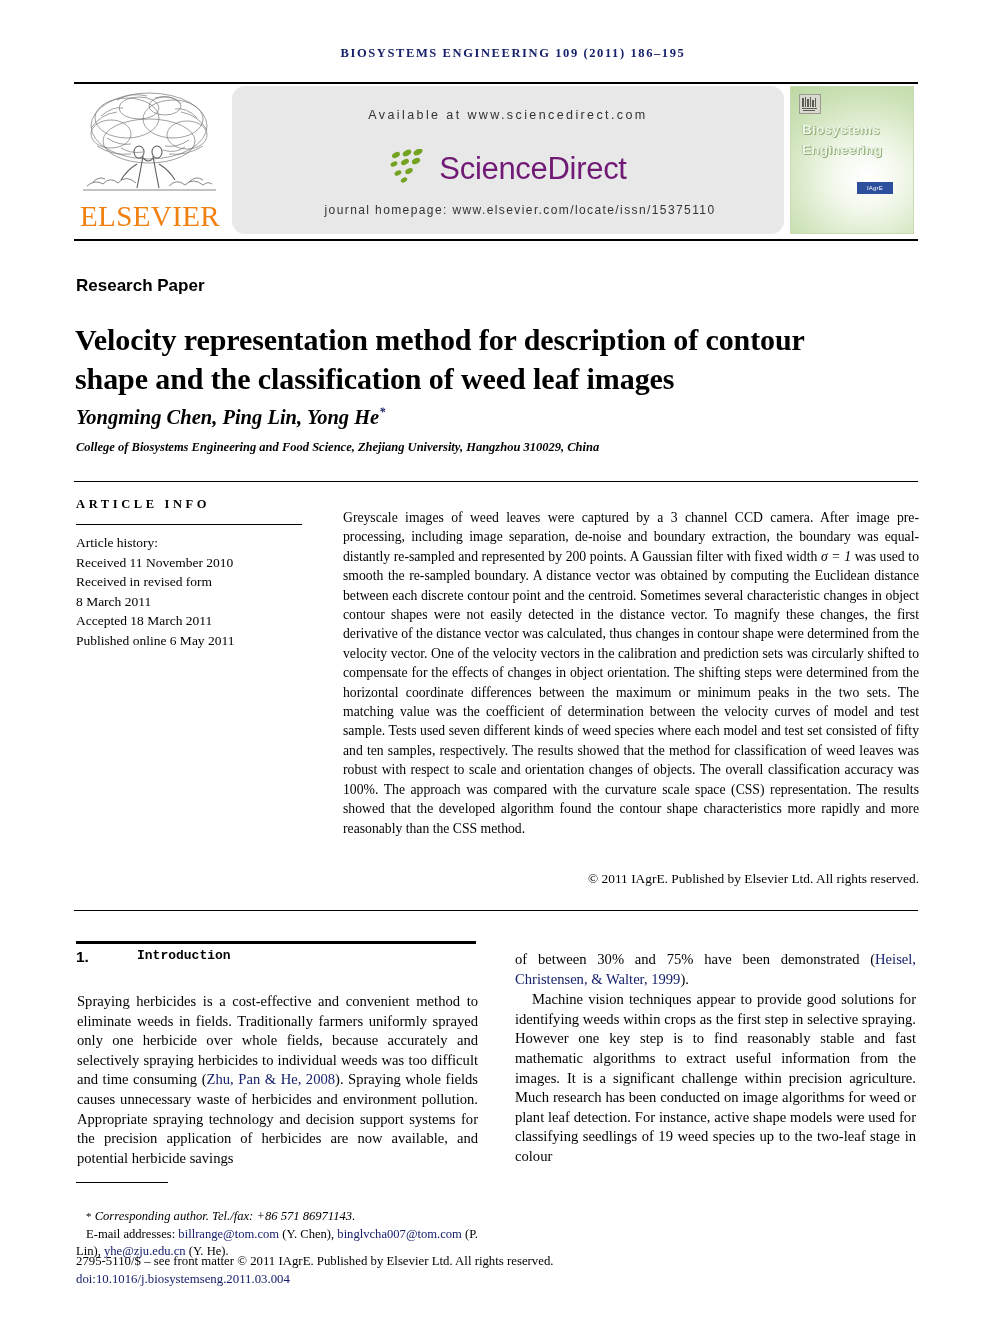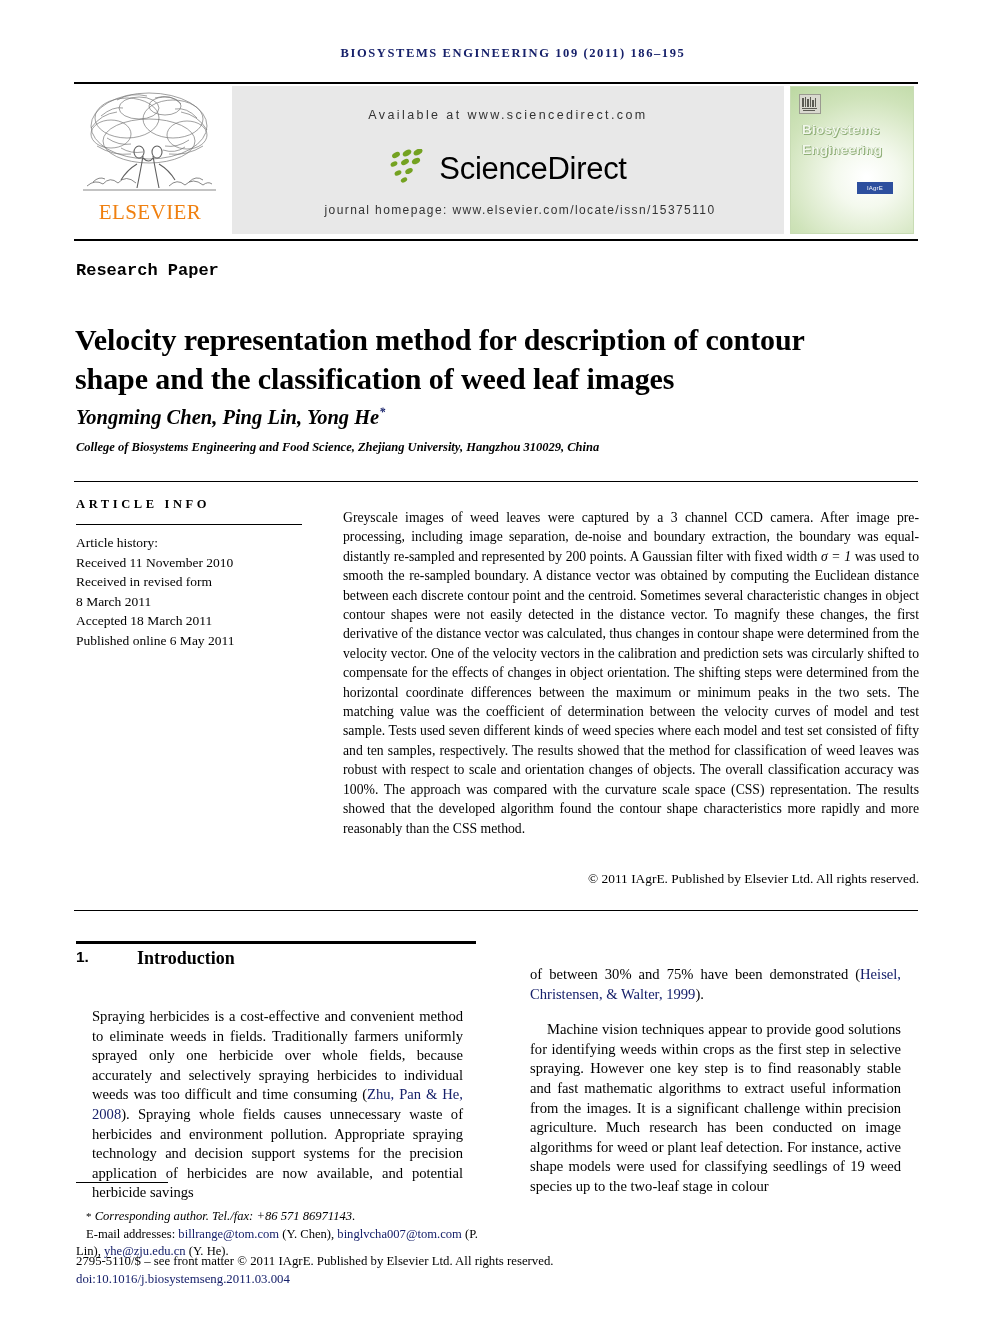--- a/index.html
+++ b/index.html
@@ -67,32 +67,33 @@
     position: absolute;
     left: 3px; top: 0px;
     width: 145px; height: 118px;
   }
   .elsevier-wordmark {
     position: absolute;
     left: 0; top: 116px;
     width: 152px;
     text-align: center;
     font-family: "Liberation Serif", serif;
-    font-size: 21px;
+    font-size: 29px;
     letter-spacing: 0.4px;
     color: #f08010;
     line-height: 1;
   }
 
   
   .sd-banner {
     position: absolute;
     left: 158px; top: 2px;
     width: 552px; height: 148px;
     background: #e8e8e8;
+    border-radius: 13px;
   }
   .sd-available {
     position: absolute;
     left: 0; top: 22px;
     width: 552px;
     text-align: center;
     font-family: "Liberation Sans", sans-serif;
     font-size: 12.5px;
     letter-spacing: 2.4px;
     color: #333333;
@@ -109,21 +110,21 @@
   .sd-leaf-mark {
     width: 44px;
     height: 34px;
     margin-right: 6px;
     position: relative;
     top: -3px;
   }
   .sd-wordmark {
     font-family: "Liberation Sans", sans-serif;
     font-size: 31px;
-    color: #000000;
+    color: #701a75;
     letter-spacing: -0.3px;
   }
   .sd-homepage {
     position: absolute;
     left: 12px; top: 117px;
     width: 552px;
     text-align: center;
     font-family: "Liberation Sans", sans-serif;
     font-size: 12px;
     letter-spacing: 1.4px;
@@ -178,22 +179,22 @@
     font-family: "Liberation Sans", sans-serif;
     font-size: 6px;
     line-height: 12px;
     text-align: center;
     letter-spacing: 0.2px;
   }
 
   
   .kind {
     position: absolute;
-    left: 76px; top: 261px;
-    font-family: Liberation Mono, monospace;
+    left: 76px; top: 276px;
+    font-family: Liberation Sans, sans-serif;
     font-weight: bold;
     font-size: 17px;
     color: #000;
   }
   .title {
     position: absolute;
     left: 75px; top: 300px;
     width: 800px;
     font-family: "Liberation Serif", serif;
     font-size: 30px;
@@ -296,37 +297,37 @@
   .sec-num {
     position: absolute;
     left: 76px; top: 948px;
     font-family: "Liberation Sans", sans-serif;
     font-size: 15.5px;
     font-weight: bold;
   }
   .sec-title {
     position: absolute;
     left: 137px; top: 948px;
-    font-family: Liberation Serif, serif;
-    font-size: 18px;
+    font-family: Liberation Mono, monospace;
+    font-size: 13px;
     font-weight: bold;
   }
 
   .col {
     position: absolute;
     width: 403px;
     font-family: "Liberation Serif", serif;
     font-size: 14.6px;
     line-height: 19.6px;
     text-align: justify;
     color: #000;
   }
   .col-left  { left: 76px;  top: 991px; }
   .col-right { left: 514px; top: 949px; }
-  .col p { margin: 16px; }
+  .col p { margin: 1px; }
   .col p.indent { text-indent: 17px; }
   .ref { color: #16206a; }
 
   
   .foot-rule {
     position: absolute;
     left: 76px; top: 1182px;
     width: 92px; height: 1px;
     background: #000;
   }

